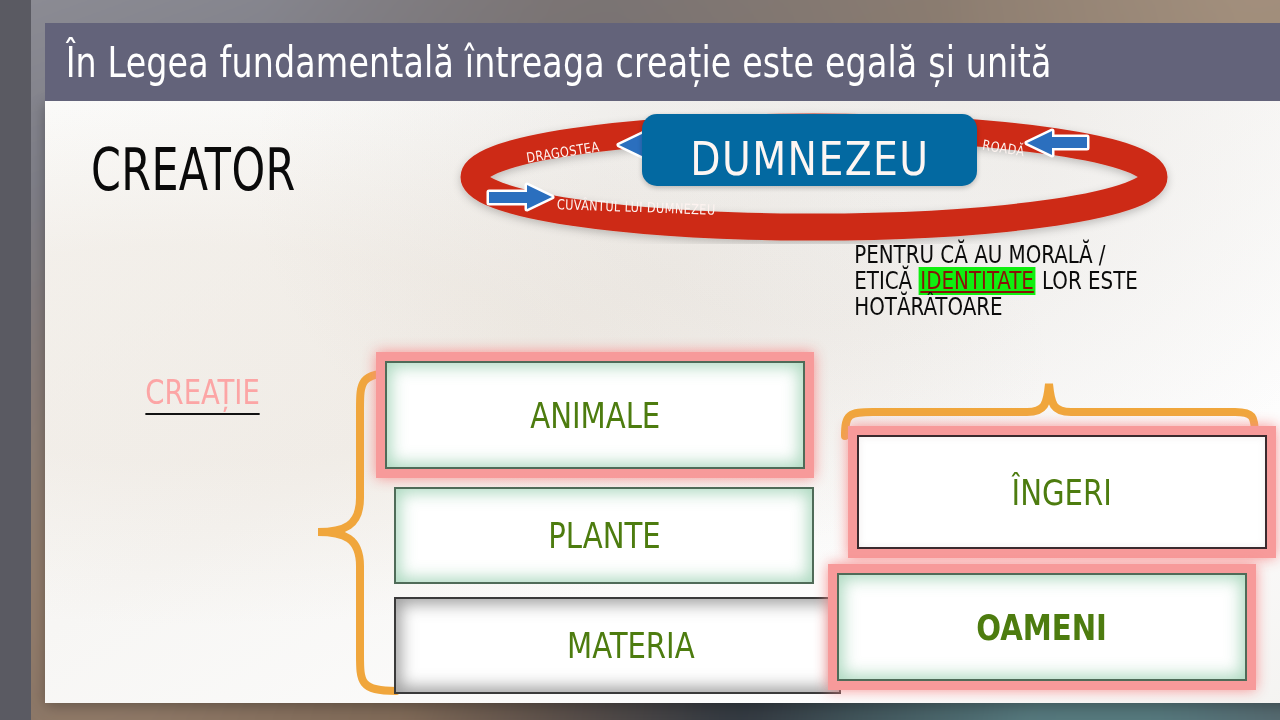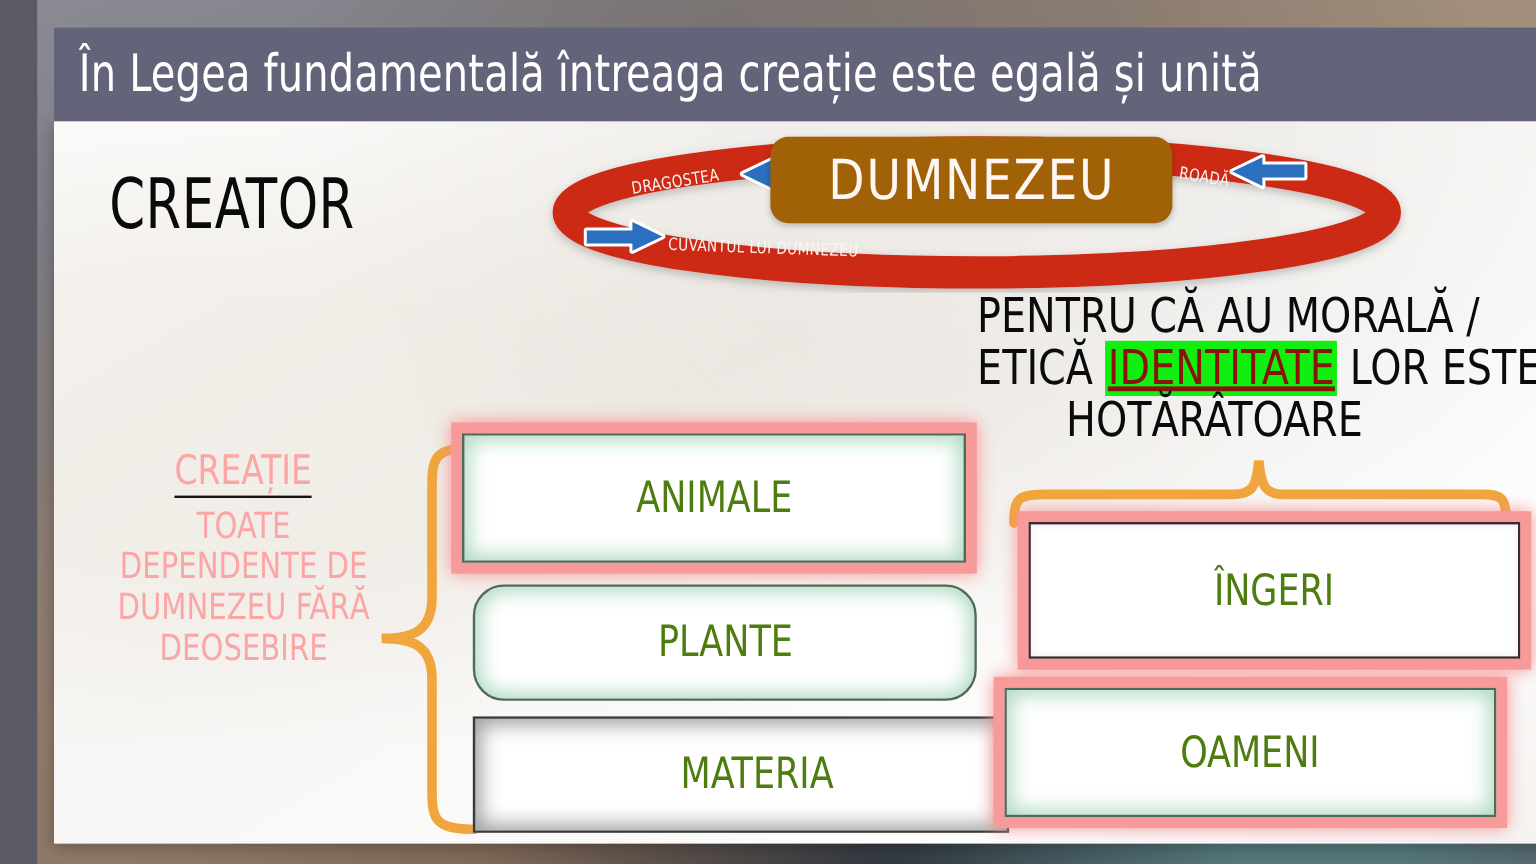--- a/index.html
+++ b/index.html
@@ -62,40 +62,40 @@
     font-size:58px;color:#0a0a0a;letter-spacing:.5px;
     transform:scaleX(.82);transform-origin:left center;
     white-space:nowrap;
   }
 
   
   .ring-wrap{position:absolute;left:418px;top:104px;width:730px;height:140px;}
   .ring-svg{position:absolute;inset:0;}
   .godbox{
     position:absolute;left:193px;top:10px;width:335px;height:72px;
-    background:#a16207;border-radius:15px;
-    display:flex;align-items:center;justify-content:center;
+    background:#0369a1;border-radius:15px;
+    display:flex;align-items:flex-end;justify-content:center;
     box-shadow:0 2px 5px rgba(0,0,0,.22);
   }
   .godbox span{
     color:#fdf6f3;font-size:46px;letter-spacing:1.5px;
     transform:scaleX(.95);white-space:nowrap;
   }
   .rlabel{
     position:absolute;color:#fdf3f0;white-space:nowrap;
     font-size:14px;letter-spacing:.4px;
   }
   .lbl-drag{left:73px;top:40px;transform:rotate(-9deg) scaleX(.9);}
   .lbl-roada{left:531px;top:36px;transform:rotate(9deg) scaleX(.9);}
   .lbl-cuv{left:99px;top:95px;transform:rotate(2deg) scaleX(.9);}
 
   
   .expl{
-    position:absolute;left:766px;top:243px;width:430px;
-    text-align:center;color:#0b0b0b;font-size:40px;line-height:1.08;
+    position:absolute;left:806px;top:243px;width:430px;
+    text-align:left;color:#0b0b0b;font-size:24px;line-height:1.08;
   }
   .expl .ln{display:block;white-space:nowrap;transform:scaleX(.92);}
   .hl{
     background:#10ef10;color:#8a1208;
     text-decoration:underline;text-decoration-color:#8a1208;
     padding:0 2px;
   }
 
   
   .creatie{
@@ -119,26 +119,26 @@
     display:flex;align-items:center;justify-content:center;
     color:#4d7c0f;font-size:36px;
   }
   .box span{transform:scaleX(.9);white-space:nowrap;}
   .gl-green{box-shadow:inset 0 0 16px 4px rgba(60,165,105,.42);border:2px solid #4f6b58;}
   .gl-gray{box-shadow:inset 0 0 16px 5px rgba(70,70,70,.52);border:2px solid #3a3a3a;padding-left:27px;}
   .out-pink{outline:9px solid #f79a9a;outline-offset:0;}
   .soft-pink{filter:drop-shadow(0 0 7px rgba(247,140,140,.95));}
   .pinkwrap{position:absolute;}
   .pinkwrap > .box{position:relative;left:0;top:0;}
-  .b-plante {left:363px;top:487px;width:416px;height:93px;border-radius:26px;}
+  .b-plante {left:363px;top:487px;width:416px;height:93px;}
   .b-materia{left:363px;top:597px;width:416px;height:93px;}
 
   .pw-animale{left:354px;top:361px;}
   .pw-ingeri {left:806px;top:435px;padding-left:20px;}
-  .pw-oameni {left:806px;top:573px;}
+  .pw-oameni {left:806px;top:573px;font-weight:bold;}
   .ingeri-border{border:2px solid #3a2a2e;box-shadow:inset 0 0 6px 1px rgba(160,140,140,.12);}
 </style>
 </head>
 <body>
 
 <div id="slide">
 
   <div class="bg"></div>
 
   <div class="panel"></div>
@@ -188,26 +188,20 @@
   </div>
 
   <div class="expl cond">
     <span class="ln">PENTRU CĂ AU MORALĂ /</span>
     <span class="ln"><span>ETICĂ </span><span class="hl">IDENTITATE</span><span> LOR ESTE</span></span>
     <span class="ln">HOTĂRÂTOARE</span>
   </div>
 
   <div class="creatie cond">
     <div><span class="head">CREAȚIE</span></div>
-    <div class="body">
-      <span class="ln">TOATE</span>
-      <span class="ln">DEPENDENTE DE</span>
-      <span class="ln">DUMNEZEU FĂRĂ</span>
-      <span class="ln">DEOSEBIRE</span>
-    </div>
   </div>
 
   <svg class="brace-left" viewBox="0 0 86 328">
     <path d="M 82 5 C 46 5 46 14 46 42 L 46 130 C 46 158 30 164 4 164
              C 30 164 46 170 46 198 L 46 286 C 46 314 46 323 82 323" fill="none" stroke="#f0a63c" stroke-width="8" stroke-linecap="round"></path>
   </svg>
 
   <svg class="brace-right" viewBox="0 0 420 62">
     <path d="M 6 58 C 6 36 10 34 34 34 L 188 34 C 206 34 208 26 210 6
              C 212 26 214 34 232 34 L 396 34 C 414 34 416 38 416 58" fill="none" stroke="#f0a63c" stroke-width="8" stroke-linecap="round"></path>

